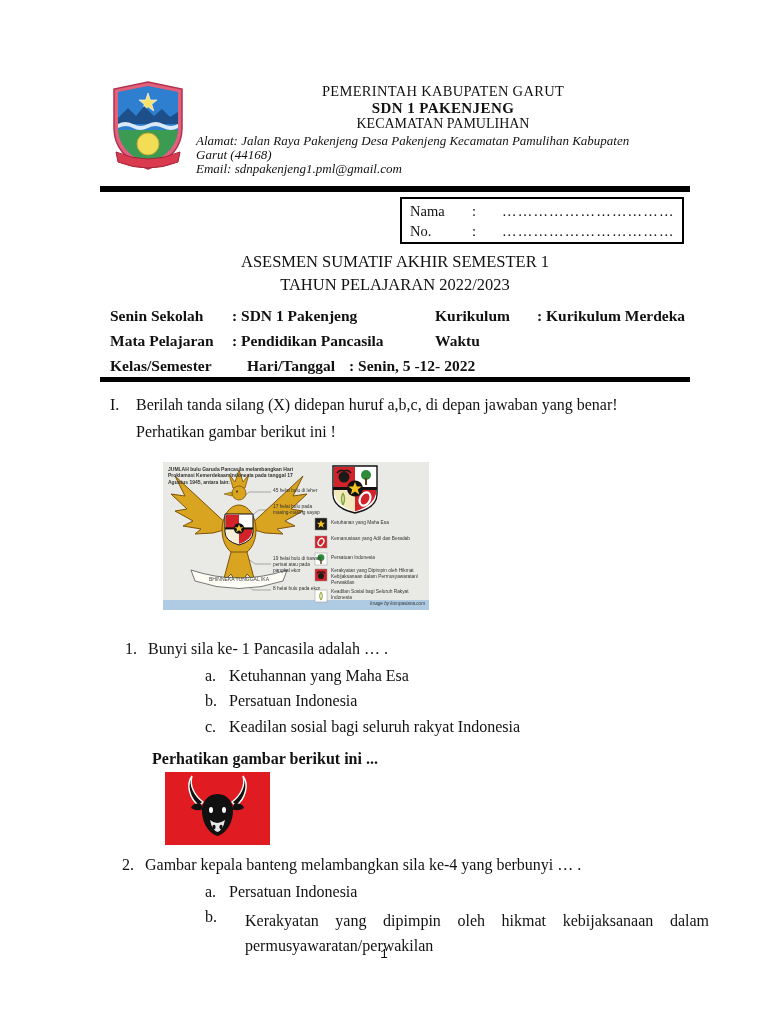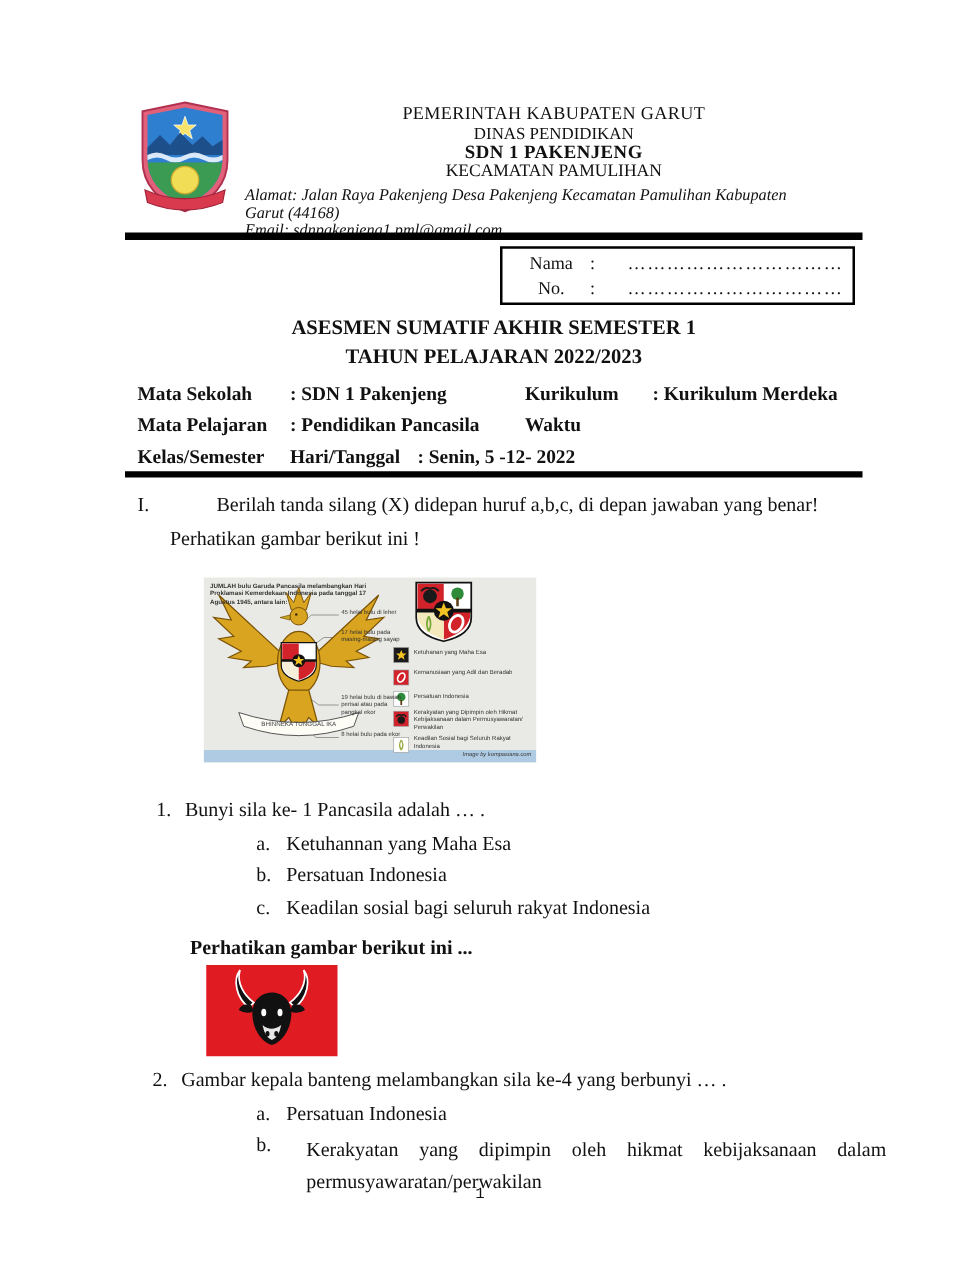--- a/index.html
+++ b/index.html
@@ -14,32 +14,32 @@
   .hdr-l3 { font-size:15px; font-weight:bold; letter-spacing:.4px; }
   .hdr-l4 { font-size:14px; }
   .hdr-addr { margin-top:3px; font-style:italic; font-size:13px; text-align:left; }
   .hdr-addr-row2 { display:flex; justify-content:space-between;flex-direction:column; }
 
   .rule { background:#000; }
 
   
   .namebox { left:400px; top:197px; width:284px; height:47px; border:2px solid #000; padding:2px 8px; font-size:14.5px; }
   .namebox-row { display:flex; line-height:1.4; }
-  .nb-label { width:62px;text-align:center; }
+  .nb-label { width:62px; }
   .nb-colon { width:30px; }
   .nb-dots { letter-spacing:1.2px; white-space:nowrap; overflow:hidden; flex:1; }
 
-  .title-blk { left:100px; top:250px; width:590px; text-align:center; font-weight:bold; font-size:16.5px; line-height:1.4; }
+  .title-blk { left:100px; top:250px; width:590px; text-align:center; font-weight:normal; font-size:16.5px; line-height:1.4; }
 
   
   .info { left:110px; top:303px; width:580px; font-weight:bold; font-size:15.5px; line-height:1.62; }
   .info-row { display:flex; }
   .i-l-label { width:122px; }
   .i-l-val { width:188px; }
-  .i-r-label { width:102px; }
+  .i-r-label { width:102px; margin-left:15px; }
   .i-r-val { flex:1; }
 
   .body-text { font-size:16px; }
   .bold { font-weight:bold; }
 
   
   .infog { left:163px; top:462px; width:266px; height:148px; background:#e9e9e6; font-family:"Liberation Sans", sans-serif; }
   .infog .t { position:absolute; color:#333; }
   .ig-intro { left:5px; top:4px; width:128px; font-size:5px; font-weight:bold; line-height:1.25; color:#222; }
   .ig-feather { left:110px; width:52px; font-size:4.8px; line-height:1.2; }
@@ -62,21 +62,20 @@
     <path d="M10,38 L20,28 L28,36 L36,26 L46,36 L54,29 L62,37 L70,32 L70,44 L10,44 Z" fill="#1d4f8a"></path>
     <path d="M10,44 q7,-4 15,0 q8,4 15,0 q8,-4 15,0 q8,4 15,0 l0,4 q-7,4 -15,0 q-8,-4 -15,0 q-8,4 -15,0 q-7,-4 -15,0 Z" fill="#eef6ff" opacity="0.9"></path>
     <path d="M10,50 L70,50 L70,47 Q70,72 40,84 Q10,72 10,47 Z" fill="#3c9b53"></path>
     <circle cx="40" cy="64" r="11" fill="#f2dd57" stroke="#caa92e" stroke-width="1"></circle>
     <path d="M8,72 Q40,86 72,72 L70,82 Q40,94 10,82 Z" fill="#d93a4e" stroke="#a3243a" stroke-width="1"></path>
   </svg>
 </div>
 
 <div class="abs hdr-text">
   <div class="hdr-l1">PEMERINTAH KABUPATEN GARUT</div>
-  <div class="hdr-l2">DINAS PENDIDIKAN</div>
   <div class="hdr-l3">SDN 1 PAKENJENG</div>
   <div class="hdr-l4">KECAMATAN PAMULIHAN</div>
   <div class="hdr-addr">
     <div>Alamat: Jalan Raya Pakenjeng Desa Pakenjeng Kecamatan Pamulihan Kabupaten</div>
     <div class="hdr-addr-row2">
       <span>Garut (44168)</span>
       <span>Email: sdnpakenjeng1.pml@gmail.com</span>
     </div>
   </div>
 </div>
@@ -96,41 +95,41 @@
   </div>
 </div>
 
 <div class="abs title-blk">
   <div>ASESMEN SUMATIF AKHIR SEMESTER 1</div>
   <div>TAHUN PELAJARAN 2022/2023</div>
 </div>
 
 <div class="abs info">
   <div class="info-row">
-    <span class="i-l-label">Mata Sekolah</span>
+    <span class="i-l-label">Senin Sekolah</span>
     <span class="i-l-val">: SDN 1 Pakenjeng</span>
     <span class="i-r-label">Kurikulum</span>
     <span class="i-r-val">: Kurikulum Merdeka</span>
   </div>
   <div class="info-row">
     <span class="i-l-label">Mata Pelajaran</span>
     <span class="i-l-val">: Pendidikan Pancasila</span>
     <span class="i-r-label">Waktu</span>
   </div>
   <div class="info-row">
     <span class="i-l-label">Kelas/Semester</span>
     <span class="i-r-label">Hari/Tanggal</span>
     <span class="i-r-val">: Senin, 5 -12- 2022</span>
   </div>
 </div>
 
 <div class="abs rule" style="left:100px; top:377px; width:590px; height:5px;"></div>
 
 <div class="abs body-text" style="left:110px; top:396px;">I.</div>
-<div class="abs body-text" style="left:136px; top:396px; width:556px;text-align:center;">Berilah tanda silang (X) didepan huruf a,b,c, di depan jawaban yang benar!</div>
+<div class="abs body-text" style="left:136px; top:396px; width:556px;">Berilah tanda silang (X) didepan huruf a,b,c, di depan jawaban yang benar!</div>
 <div class="abs body-text" style="left:136px; top:423px;">Perhatikan gambar berikut ini !</div>
 
 <div class="abs infog">
   <svg class="abs" style="left:0;top:0;" width="266" height="148" viewBox="0 0 266 148">
 
     <rect x="0" y="138" width="266" height="10" fill="#aecbe3"></rect>
 
     <g stroke="#8a8a8a" stroke-width="0.7" fill="none">
       <path d="M108,30 L86,30 L80,36"></path>
       <path d="M108,48 L96,48 L88,54"></path>

